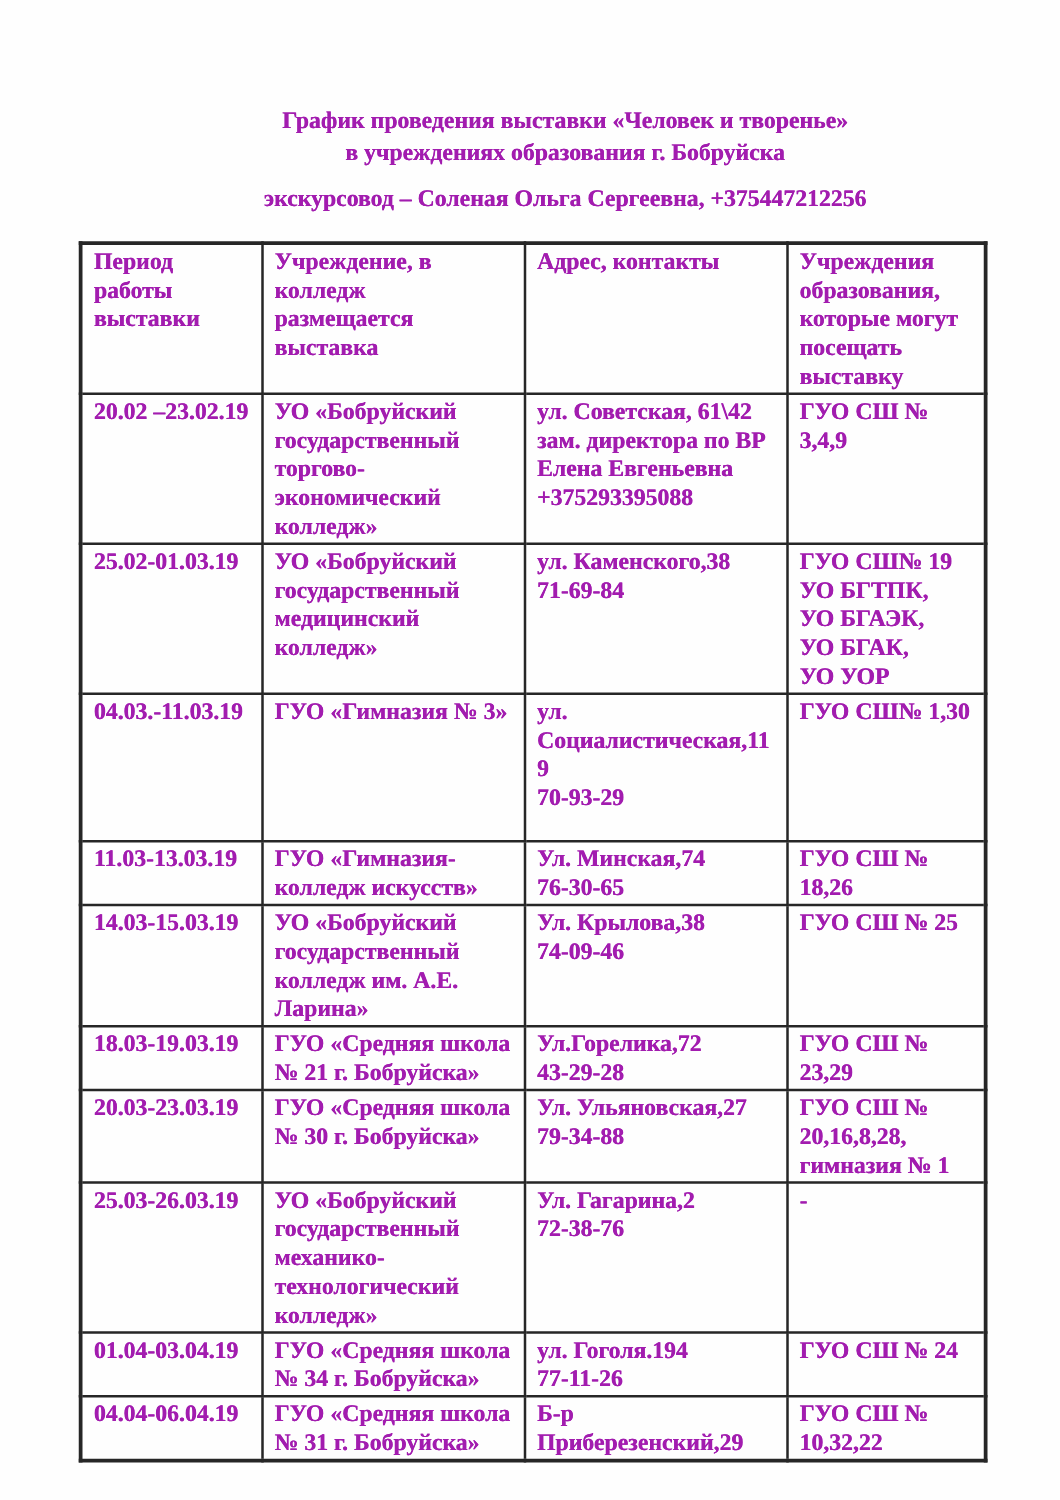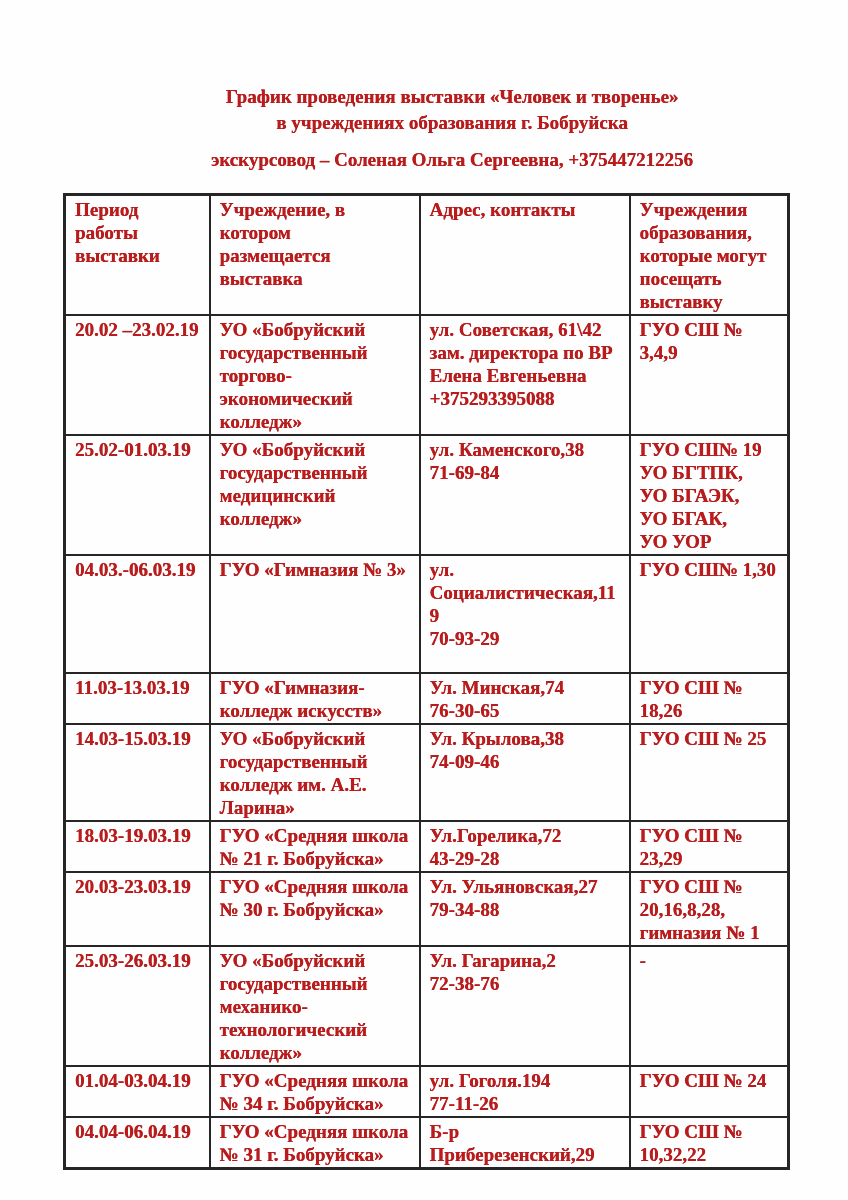--- a/index.html
+++ b/index.html
@@ -6,21 +6,21 @@
     margin: 0;
     padding: 0;
     background: #ffffff;
   }
   .page {
     position: relative;
     width: 848px;
     height: 1200px;
     background: #fefefe;
     font-family: "Liberation Serif", "DejaVu Serif", serif;
-    color: #b91c1c;
+    color: #a21caf;
     overflow: hidden;
   }
   .heading {
     position: absolute;
     top: 84px;
     left: 0;
     width: 848px;
     text-align: center;
     transform: translateX(28px);
     font-weight: bold;
@@ -90,21 +90,21 @@
         <col class="c2">
         <col class="c3">
         <col class="c4">
     </colgroup>
     <tbody>
       <tr class="hdr">
         <th>Период
 работы
 выставки</th>
         <th>Учреждение, в
-котором
+колледж
 размещается
 выставка</th>
         <th>Адрес, контакты</th>
         <th>Учреждения
 образования,
 которые могут
 посещать
 выставку</th>
       </tr>
 
@@ -131,21 +131,21 @@
         <td>ул. Каменского,38
 71-69-84</td>
         <td>ГУО СШ№ 19
 УО БГТПК,
 УО БГАЭК,
 УО БГАК,
 УО УОР</td>
       </tr>
 
       <tr class="row-2">
-        <td>04.03.-06.03.19</td>
+        <td>04.03.-11.03.19</td>
         <td>ГУО «Гимназия № 3»</td>
         <td>ул.
 Социалистическая,11
 9
 70-93-29</td>
         <td>ГУО СШ№ 1,30</td>
       </tr>
 
       <tr class="row-3">
         <td>11.03-13.03.19</td>

